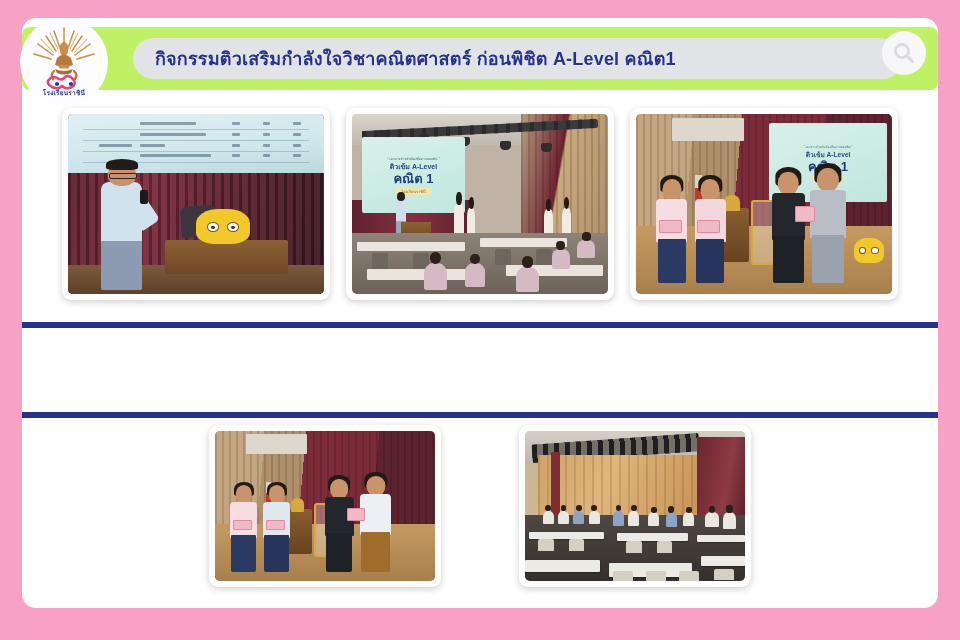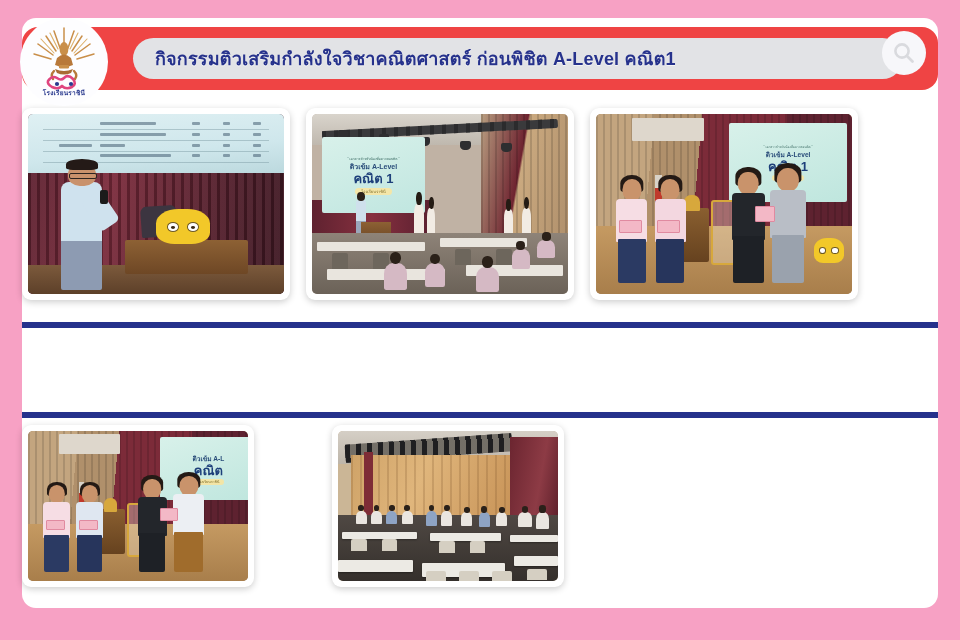--- a/index.html
+++ b/index.html
@@ -13,21 +13,21 @@
   #page { position:relative; width:960px; height:640px; background:#f7a1c4; }
 
   #card {
     position:absolute; left:22px; top:18px; width:916px; height:590px;
     background:#ffffff; border-radius:14px; overflow:hidden;
   }
 
   
   #header {
     position:absolute; left:22px; top:27px; width:916px; height:63px;
-    background:#ef4444; border-radius:16px;
+    background:#bef264; border-radius:8px;
   }
   #title-pill {
     position:absolute; left:111px; top:11px; width:770px; height:41px;
     background:#e2e3e6; border-radius:21px;
     display:flex; align-items:center;
   }
   #title-text {
     padding-left:22px; color:#26328c;
     font-size:18px; font-weight:bold; letter-spacing:.2px;
     white-space:nowrap; overflow:hidden;
@@ -49,21 +49,21 @@
     overflow:hidden; z-index:6;
   }
   #logo svg { display:block; }
   #logo-caption {
     position:absolute; bottom:8px; left:0; width:100%;
     text-align:center; font-size:6.5px; color:#2a3a8f;
     font-weight:bold; letter-spacing:.2px;
   }
 
   
-  .photo-row { position:absolute; display:flex; }
+  .photo-row { position:absolute; display:flex; justify-content:center; }
   #row-top { left:22px; top:108px; width:916px; height:200px; gap:16px; }
   #row-bottom { left:22px; top:425px; width:916px; height:180px; gap:78px; }
 
   .frame {
     background:#ffffff; border-radius:9px; padding:6px;
     box-shadow:0 2px 7px rgba(0,0,0,.20);
     overflow:hidden;
   }
   #row-top .frame { width:268px; height:192px; }
   #row-bottom .frame { width:232px; height:162px; }
@@ -428,25 +428,20 @@
     <div class="bar top"></div>
     <div class="bar bottom"></div>
   </div>
 
   <div class="photo-row" id="row-bottom">
 
     <div class="frame">
       <div class="photo cer">
         <div class="wall"></div>
         <div class="proj"></div>
-        <div class="slide" style="right:-4%;top:4%;width:44%;height:42%">
-          <div class="s2">ติวเข้ม A-L</div>
-          <div class="s3">คณิต</div>
-          <div class="s4">โรงเรียนราชินี</div>
-        </div>
         <div class="flag"></div>
         <div class="floor"></div>
         <div class="altar"></div>
         <div class="easel"></div>
 
         <div class="pers" style="left:7%;width:12%;height:58%">
           <div class="hr"></div>
             <div class="hd"></div>
           <div class="tp" style="background:#f6dde4"></div>
           <div class="bt" style="background:#2b3a63"></div>

